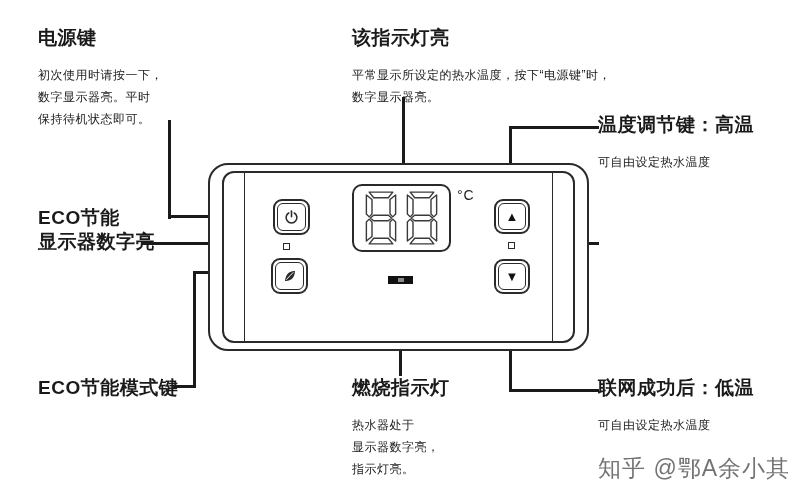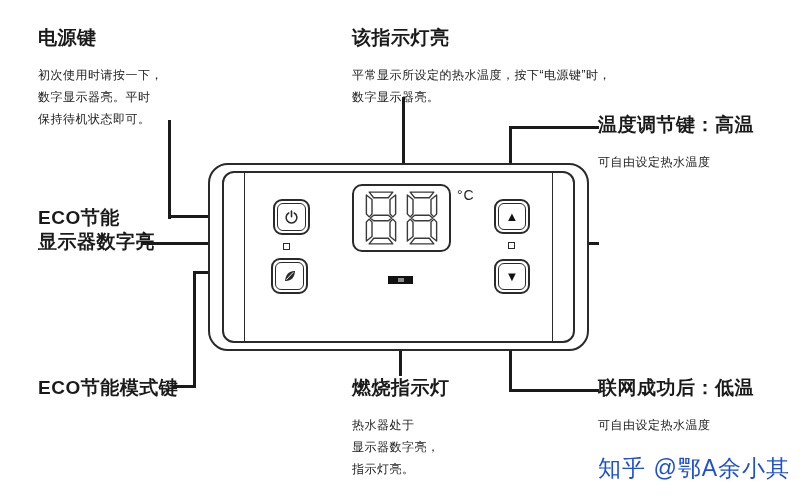--- a/index.html
+++ b/index.html
@@ -30,21 +30,21 @@
   .display { position:absolute; left:142px; top:19px; width:99px; height:68px;
     border:2px solid #2a2a2a; border-radius:10px; display:flex; align-items:center; justify-content:center; gap:9px; }
   .unit { position:absolute; left:247px; top:22px; font-size:14px; color:#222; letter-spacing:1px; }
 
   .ind-square { position:absolute; width:7px; height:7px; border:1.5px solid #2a2a2a; background:#fff; }
   .burn-bar { position:absolute; left:178px; top:111px; width:25px; height:8px; background:#111;
     display:flex; align-items:center; justify-content:center; }
   .burn-bar .burn-dot { width:6px; height:4px; background:#8a8a8a; }
 
   .watermark { position:absolute; left:598px; top:453px; width:200px; font-size:23px;
-    color:#1d4ed8; letter-spacing:1px; white-space:nowrap; }
+    color:#737373; letter-spacing:1px; white-space:nowrap; }
 </style>
 </head>
 <body>
 
 <div class="canvas">
 
   <div class="line" style="left:168px;top:120px;width:3px;height:99px"></div>
   <div class="line" style="left:168px;top:215px;width:102px;height:3px"></div>
   <div class="line" style="left:141px;top:242px;width:141px;height:3px"></div>
   <div class="line" style="left:193px;top:271px;width:77px;height:3px"></div>

